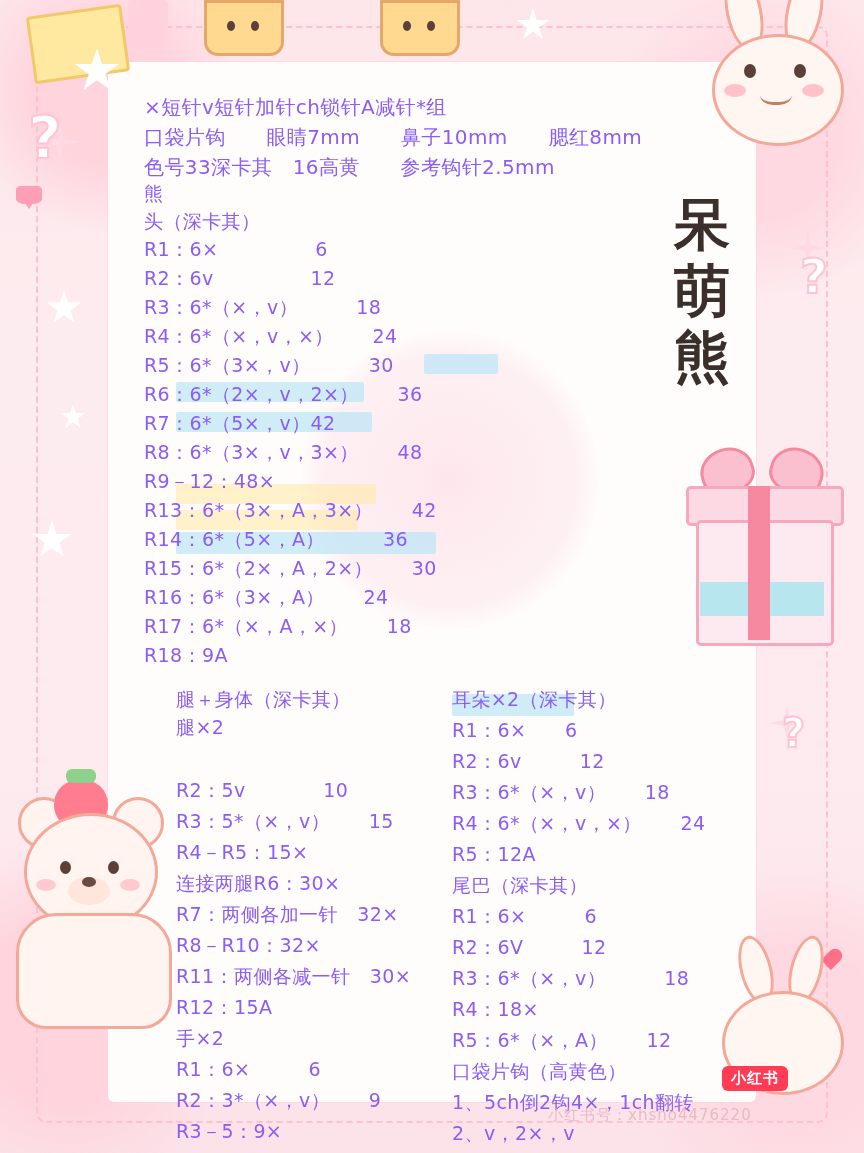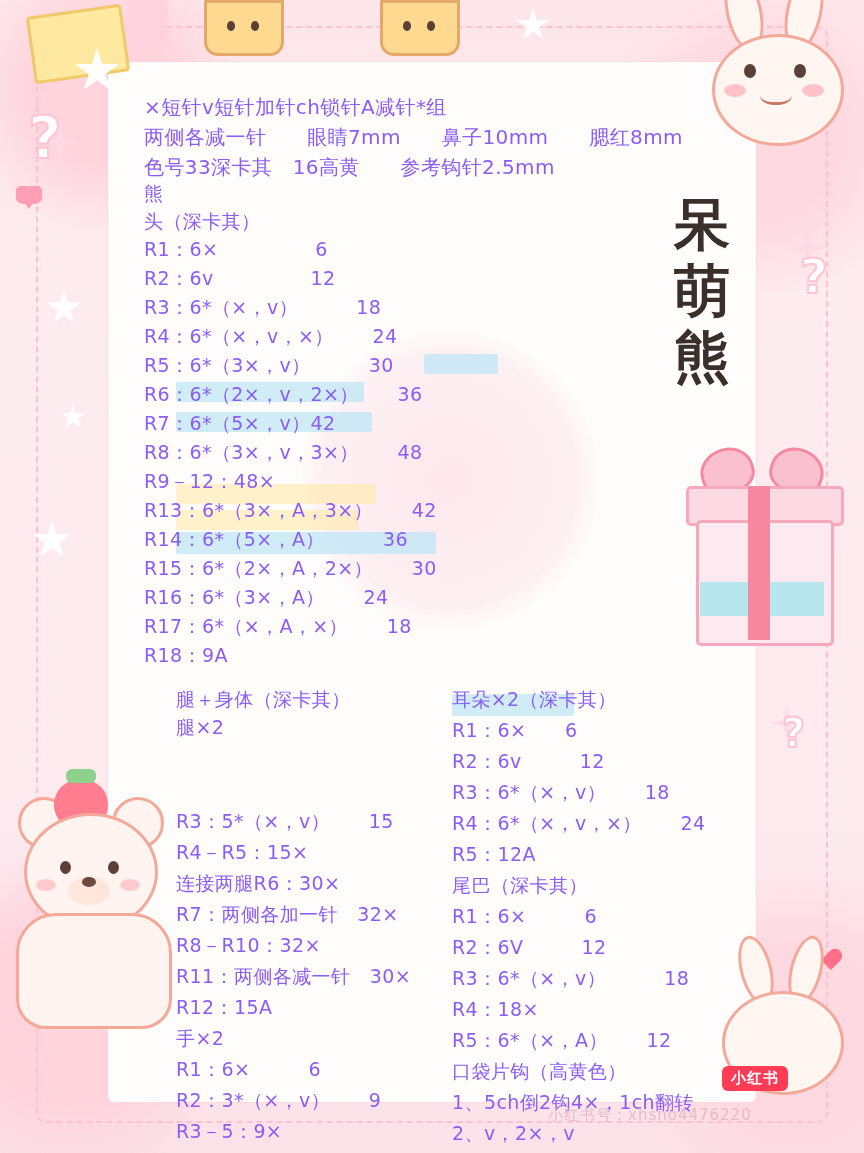--- a/index.html
+++ b/index.html
@@ -399,21 +399,21 @@
   <div class="hl" style="left:176px;top:382px;width:188px;height:20px;"></div>
   <div class="hl" style="left:176px;top:412px;width:196px;height:20px;"></div>
   <div class="hl" style="left:176px;top:532px;width:260px;height:22px;"></div>
   <div class="hl" style="left:452px;top:694px;width:122px;height:22px;"></div>
   <div class="hl-y" style="left:176px;top:484px;width:200px;height:20px;"></div>
   <div class="hl-y" style="left:176px;top:510px;width:182px;height:20px;"></div>
 
   <div class="content">
 
     <div class="txt line" style="left:144px;top:92px;font-size:20px;">×短针v短针加针ch锁针A减针*组</div>
-    <div class="txt line" style="left:144px;top:122px;font-size:20px;">两侧各减一针　　眼睛7mm　　鼻子10mm　　腮红8mm</div>
+    <div class="txt line" style="left:144px;top:122px;font-size:20px;">口袋片钩　　眼睛7mm　　鼻子10mm　　腮红8mm</div>
     <div class="txt line" style="left:144px;top:152px;font-size:20px;">色号33深卡其　16高黄　　参考钩针2.5mm</div>
 
     <div class="title-vertical">
       <span>呆</span>
       <span>萌</span>
       <span>熊</span>
     </div>
 
     <div class="txt line" style="left:144px;top:178px;">熊</div>
     <div class="txt line" style="left:144px;top:206px;">头（深卡其）</div>
@@ -429,20 +429,21 @@
     <div class="txt line" style="left:144px;top:466px;">R9－12：48×</div>
     <div class="txt line" style="left:144px;top:495px;">R13：6*（3×，A，3×）　　42</div>
     <div class="txt line" style="left:144px;top:524px;">R14：6*（5×，A）　　　36</div>
     <div class="txt line" style="left:144px;top:553px;">R15：6*（2×，A，2×）　　30</div>
     <div class="txt line" style="left:144px;top:582px;">R16：6*（3×，A）　　24</div>
     <div class="txt line" style="left:144px;top:611px;">R17：6*（×，A，×）　　18</div>
     <div class="txt line" style="left:144px;top:640px;">R18：9A</div>
 
     <div class="txt line" style="left:176px;top:684px;">腿＋身体（深卡其）</div>
     <div class="txt line" style="left:176px;top:712px;">腿×2</div>
+    <div class="txt line" style="left:176px;top:775px;">R2：5v　　　　10</div>
     <div class="txt line" style="left:176px;top:806px;">R3：5*（×，v）　　15</div>
     <div class="txt line" style="left:176px;top:837px;">R4－R5：15×</div>
     <div class="txt line" style="left:176px;top:868px;">连接两腿R6：30×</div>
     <div class="txt line" style="left:176px;top:899px;">R7：两侧各加一针　32×</div>
     <div class="txt line" style="left:176px;top:930px;">R8－R10：32×</div>
     <div class="txt line" style="left:176px;top:961px;">R11：两侧各减一针　30×</div>
     <div class="txt line" style="left:176px;top:992px;">R12：15A</div>
 
     <div class="txt line" style="left:176px;top:1023px;">手×2</div>
     <div class="txt line" style="left:176px;top:1054px;">R1：6×　　　6</div>

